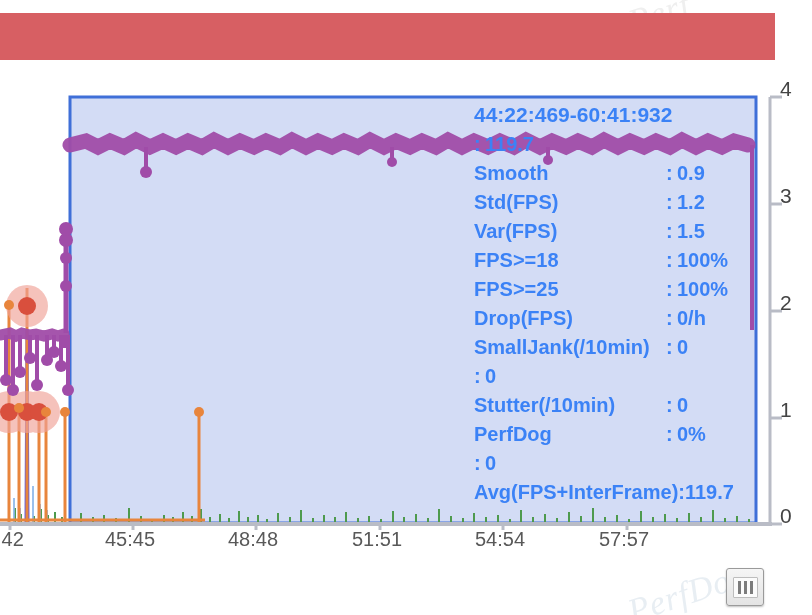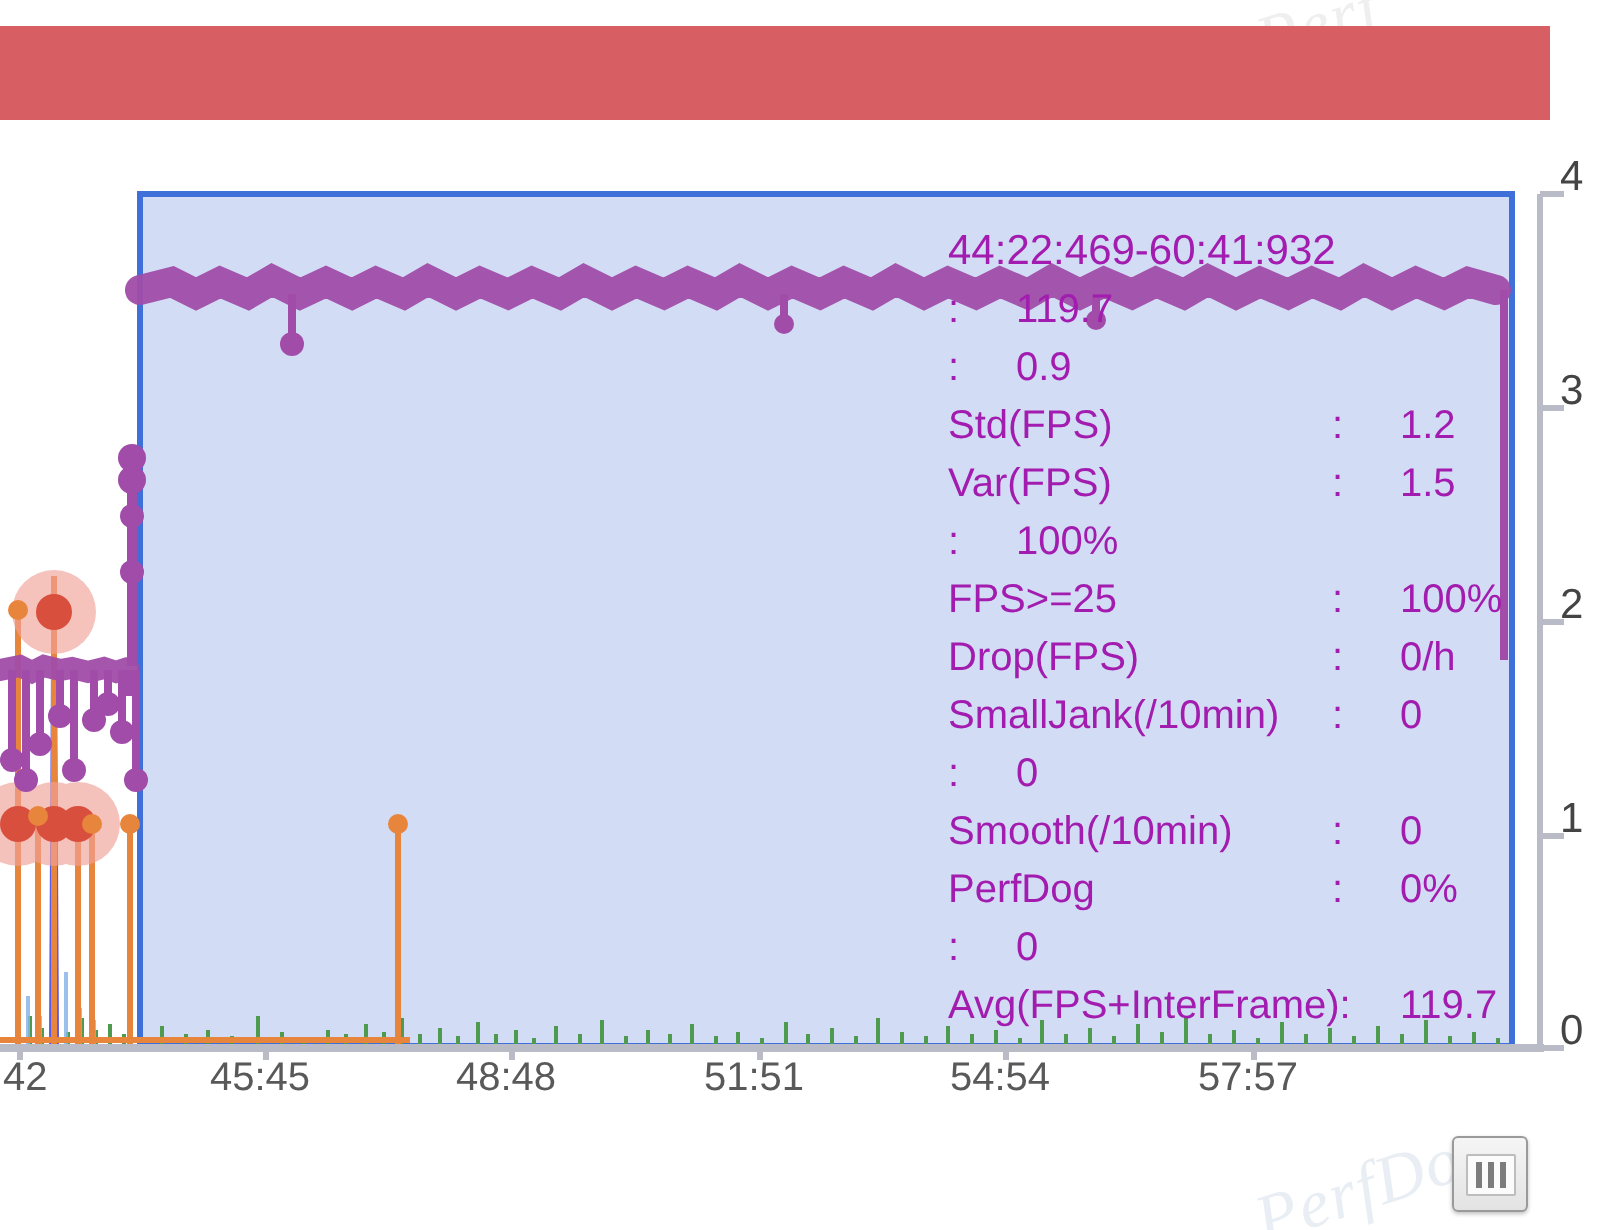--- a/index.html
+++ b/index.html
@@ -54,40 +54,41 @@
     top: 90px;
     width: 812px;
     height: 440px;
   }
   .plot svg { display: block; }
 
   
   .stats {
     position: absolute;
     left: 474px;
-    top: 111px;
+    top: 100px;
     width: 278px;
-    color: #a21caf;
+    color: #3b82f6;
     font-size: 20px;
     line-height: 29px;
     font-family: "Liberation Sans", sans-serif;
     user-select: none;
+    font-weight: bold;
   }
   .stats .range {
     font-size: 21px;
     white-space: nowrap;
     margin-bottom: 1px;
   }
   .stat-row {
     display: flex;
     white-space: nowrap;
   }
   .stat-row .k { flex: 0 0 192px; }
   .stat-row .sep { flex: 0 0 11px; }
-  .stat-row .v { flex: 1 1 auto; margin-left: 23px; }
+  .stat-row .v { flex: 1 1 auto; }
   
   .stat-row.wide .k { flex: 0 0 203px; }
   .stat-row.wide .sep { flex: 0 0 0px; }
 
   
   .axis-y {
     position: absolute;
     left: 780px;
     top: 90px;
     width: 32px;
@@ -376,34 +377,36 @@
   </div>
 
   <div class="stats">
     <div class="range">44:22:469-60:41:932</div>
 
     <div class="stat-row">
       <span class="sep">:</span>
       <span class="v">119.7</span>
     </div>
     <div class="stat-row">
+      <span class="k">Smooth</span>
       <span class="sep">:</span>
       <span class="v">0.9</span>
     </div>
     <div class="stat-row">
       <span class="k">Std(FPS)</span>
       <span class="sep">:</span>
       <span class="v">1.2</span>
     </div>
     <div class="stat-row">
       <span class="k">Var(FPS)</span>
       <span class="sep">:</span>
       <span class="v">1.5</span>
     </div>
     <div class="stat-row">
+      <span class="k">FPS&gt;=18</span>
       <span class="sep">:</span>
       <span class="v">100%</span>
     </div>
     <div class="stat-row">
       <span class="k">FPS&gt;=25</span>
       <span class="sep">:</span>
       <span class="v">100%</span>
     </div>
     <div class="stat-row">
       <span class="k">Drop(FPS)</span>
@@ -413,21 +416,21 @@
     <div class="stat-row">
       <span class="k">SmallJank(/10min)</span>
       <span class="sep">:</span>
       <span class="v">0</span>
     </div>
     <div class="stat-row">
       <span class="sep">:</span>
       <span class="v">0</span>
     </div>
     <div class="stat-row">
-      <span class="k">Smooth(/10min)</span>
+      <span class="k">Stutter(/10min)</span>
       <span class="sep">:</span>
       <span class="v">0</span>
     </div>
     <div class="stat-row">
       <span class="k">PerfDog</span>
       <span class="sep">:</span>
       <span class="v">0%</span>
     </div>
     <div class="stat-row">
       <span class="sep">:</span>

